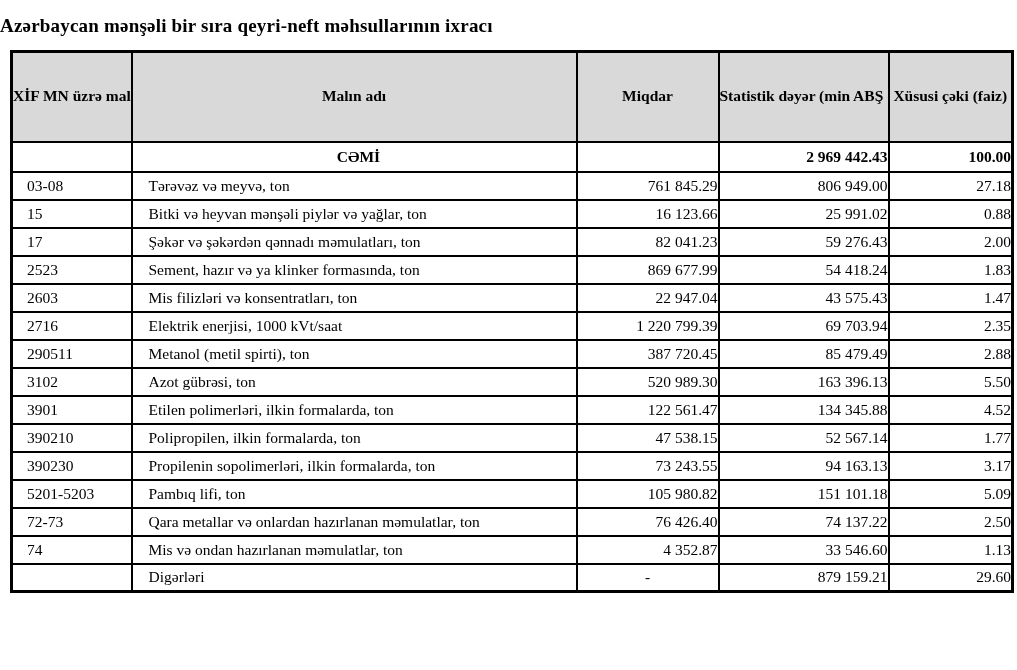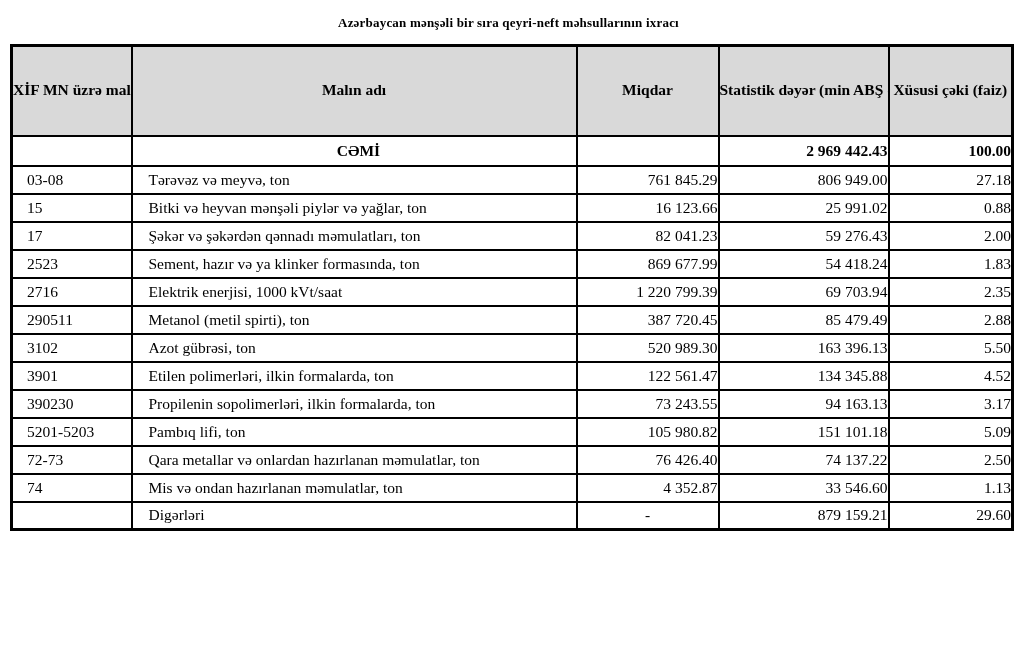--- a/index.html
+++ b/index.html
@@ -9,23 +9,22 @@
     font-family: "Liberation Serif", serif;
     color: #000000;
   }
   .page {
     width: 1017px;
     height: 670px;
     position: relative;
     overflow: hidden;
   }
   .title {
-    text-align: center;
     font-weight: bold;
-    font-size: 13px;
+    font-size: 19px;
     margin-top: 15px;
     letter-spacing: 0.2px;
   }
   table.export-table {
     border-collapse: collapse;
     table-layout: fixed;
     width: 1001px;
     margin: 13px 0 0 10px;
     border: 3px solid #000000;
   }
@@ -118,20 +117,27 @@
       <td class="num">2.00</td>
     </tr>
         <tr>
       <td class="code">2523</td>
       <td class="name">Sement, hazır və ya klinker formasında, ton</td>
       <td class="num">869 677.99</td>
       <td class="num">54 418.24</td>
       <td class="num">1.83</td>
     </tr>
         <tr>
+      <td class="code">2603</td>
+      <td class="name">Mis filizləri və konsentratları, ton</td>
+      <td class="num">22 947.04</td>
+      <td class="num">43 575.43</td>
+      <td class="num">1.47</td>
+    </tr>
+        <tr>
       <td class="code">2716</td>
       <td class="name">Elektrik enerjisi, 1000 kVt/saat</td>
       <td class="num">1 220 799.39</td>
       <td class="num">69 703.94</td>
       <td class="num">2.35</td>
     </tr>
         <tr>
       <td class="code">290511</td>
       <td class="name">Metanol (metil spirti), ton</td>
       <td class="num">387 720.45</td>
@@ -146,20 +152,27 @@
       <td class="num">5.50</td>
     </tr>
         <tr>
       <td class="code">3901</td>
       <td class="name">Etilen polimerləri, ilkin formalarda, ton</td>
       <td class="num">122 561.47</td>
       <td class="num">134 345.88</td>
       <td class="num">4.52</td>
     </tr>
         <tr>
+      <td class="code">390210</td>
+      <td class="name">Polipropilen, ilkin formalarda, ton</td>
+      <td class="num">47 538.15</td>
+      <td class="num">52 567.14</td>
+      <td class="num">1.77</td>
+    </tr>
+        <tr>
       <td class="code">390230</td>
       <td class="name">Propilenin sopolimerləri, ilkin formalarda, ton</td>
       <td class="num">73 243.55</td>
       <td class="num">94 163.13</td>
       <td class="num">3.17</td>
     </tr>
         <tr>
       <td class="code">5201-5203</td>
       <td class="name">Pambıq lifi, ton</td>
       <td class="num">105 980.82</td>

